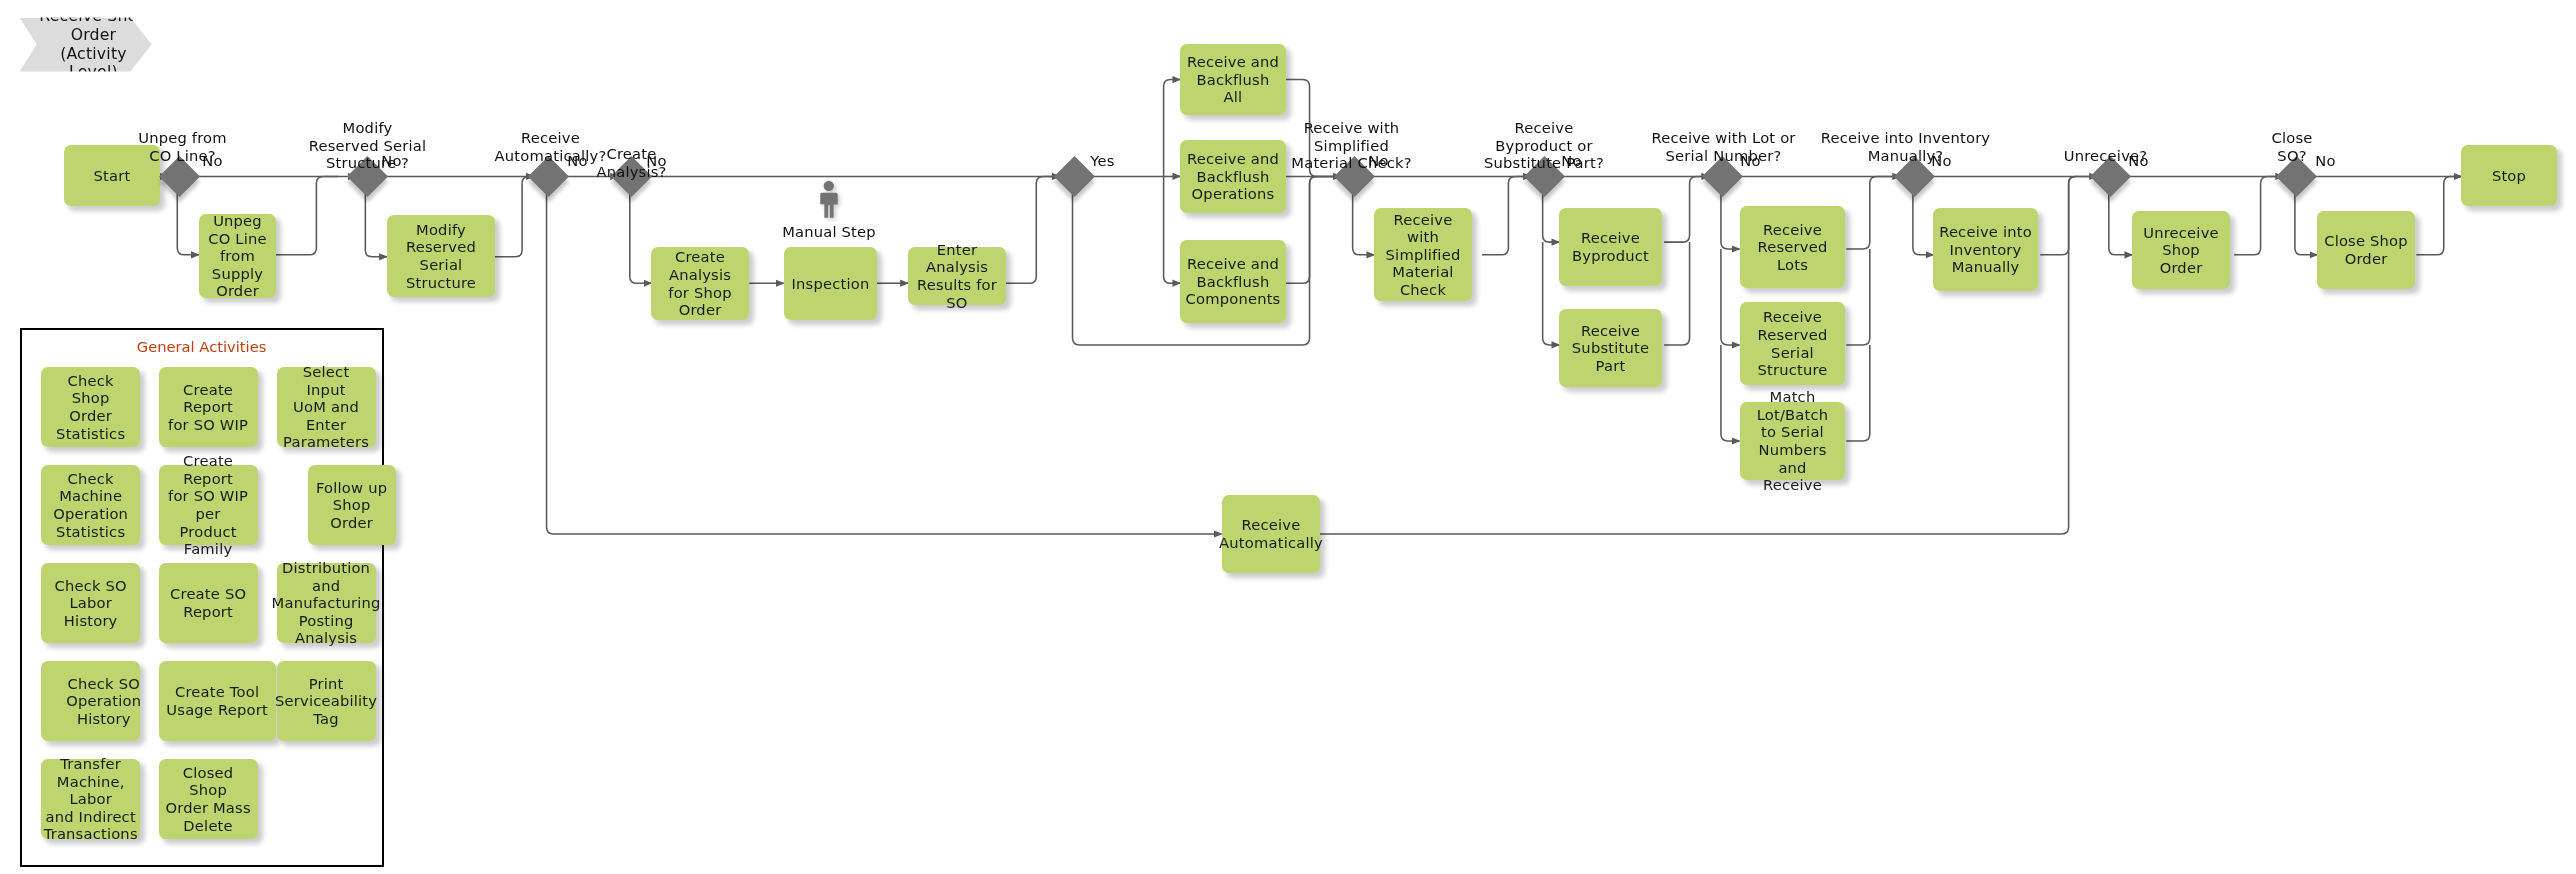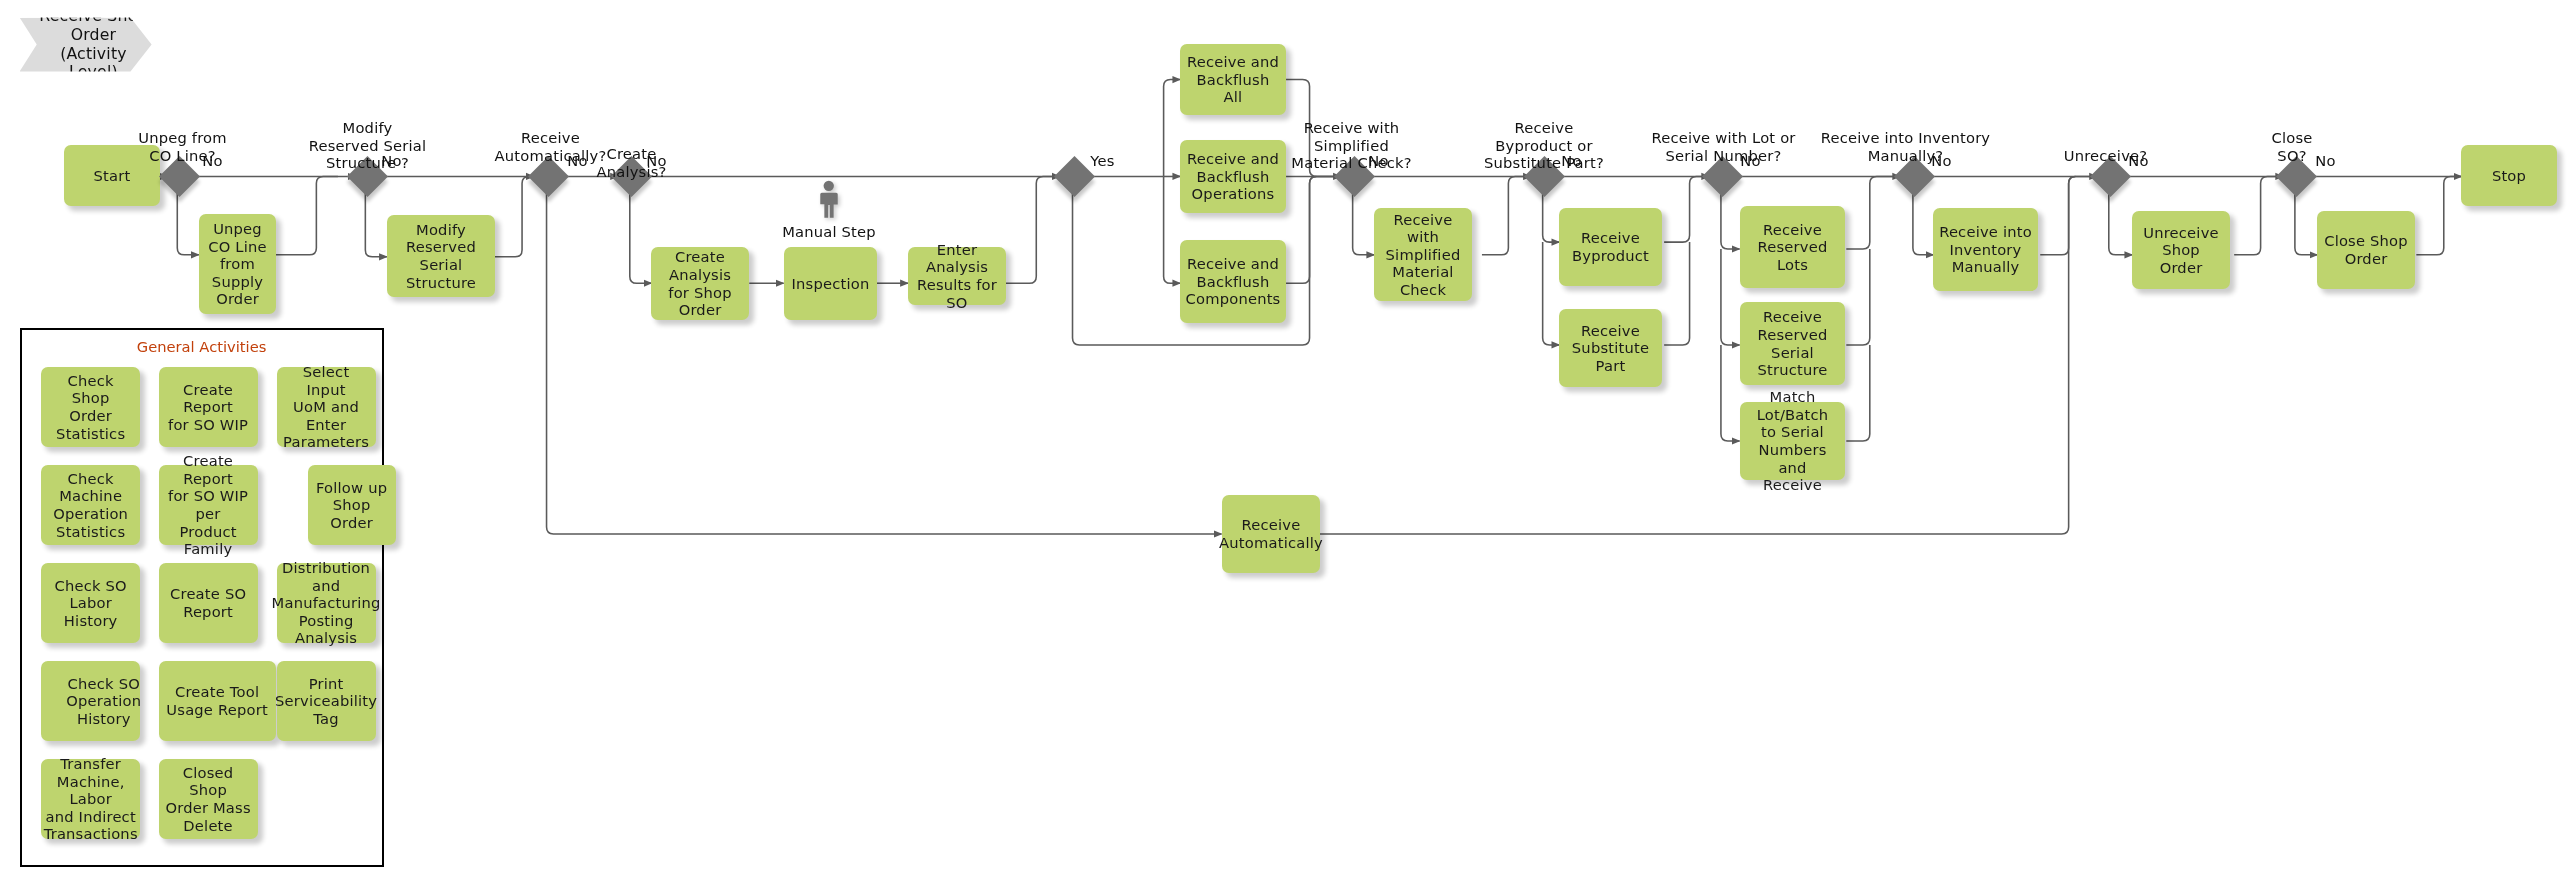--- a/index.html
+++ b/index.html
@@ -221,21 +221,21 @@
   <div class="lbl yesno" style="left:561px;top:152px;width:33px;">No</div>
   <div class="lbl yesno" style="left:640px;top:152px;width:33px;">No</div>
   <div class="lbl yesno" style="left:1083px;top:152px;width:39px;">Yes</div>
   <div class="lbl yesno" style="left:1362px;top:152px;width:33px;">No</div>
   <div class="lbl yesno" style="left:1555px;top:152px;width:33px;">No</div>
   <div class="lbl yesno" style="left:1734px;top:152px;width:33px;">No</div>
   <div class="lbl yesno" style="left:1925px;top:152px;width:33px;">No</div>
   <div class="lbl yesno" style="left:2122px;top:152px;width:33px;">No</div>
   <div class="lbl yesno" style="left:2309px;top:152px;width:33px;">No</div>
 
-  <div class="node" style="left: 199px; top: 214px; width: 77px; height: 100px; white-space: pre-line;">Unpeg CO Line
+  <div class="node" style="left: 199px; top: 214px; width: 77px; height: 84px; white-space: pre-line;">Unpeg CO Line
 from Supply
 Order</div>
 
   <div class="node" style="left: 387px; top: 215px; width: 108px; height: 82px; white-space: pre-line;">Modify Reserved
 Serial Structure</div>
 
   <div class="node" style="left: 651px; top: 247px; width: 98px; height: 73px; white-space: pre-line;">Create Analysis
 for Shop Order</div>
 
   <svg class="person" style="left:816px;top:180px;width:25.5px;height:39px;" viewBox="0 0 26 40">

